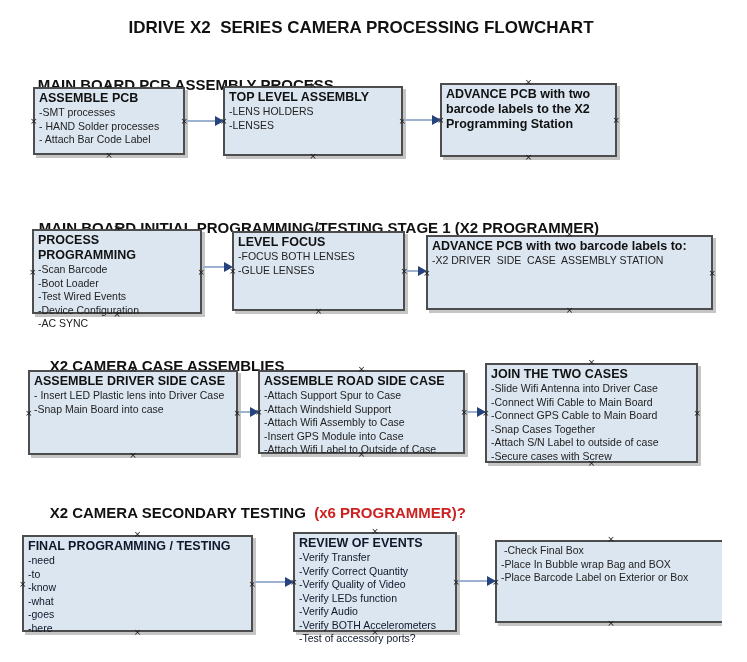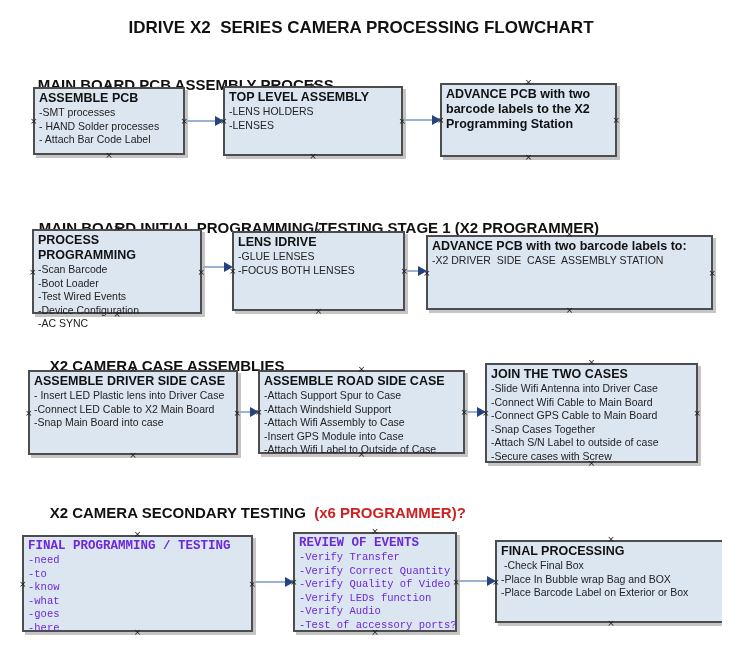--- a/index.html
+++ b/index.html
@@ -24,21 +24,21 @@
     background:#dce6f1;border:2px solid #4d4d4d;
     box-shadow:3px 3px 0 rgba(150,150,150,0.55);
     padding:2px 4px 2px 4px;
   }
   .box-header{
     font-size:12.5px;font-weight:bold;line-height:15px;color:#111;
   }
   .box-line{
     font-size:10.5px;line-height:13.5px;white-space:pre;color:#222;
   }
-  .red-box .box-header,.red-box .box-line{color:#6d28d9;font-family:Liberation Mono, monospace;}
+  .red-box .box-header,.red-box .box-line{color:#0f172a;}
   
   .b-a{left:33px;top:87px;width:152px;height:68px;}
   .b-b{left:223px;top:86px;width:180px;height:70px;}
   .b-c{left:440px;top:83px;width:177px;height:74px;}
   .b-d{left:32px;top:229px;width:170px;height:85px;}
   .b-e{left:232px;top:231px;width:173px;height:80px;}
   .b-f{left:426px;top:235px;width:287px;height:75px;}
   .b-g{left:28px;top:370px;width:210px;height:85px;}
   .b-h{left:258px;top:370px;width:207px;height:84px;}
   .b-i{left:485px;top:363px;width:213px;height:100px;}
@@ -132,24 +132,24 @@
         <div class="box-line">-Test Wired Events</div>
         <div class="box-line">-Device Configuration</div>
         <div class="box-line">-AC SYNC</div>
       </div>
   <span class="handle h-t">×</span>
       <span class="handle h-b">×</span>
       <span class="handle h-l">×</span>
       <span class="handle h-r">×</span>
     </div>
   <div class="box b-e">
-    <div class="box-header">LENS IDRIVE</div>
-    <div class="box-lines">
+    <div class="box-header">LEVEL FOCUS</div>
+    <div class="box-lines">
+        <div class="box-line">-FOCUS BOTH LENSES</div>
         <div class="box-line">-GLUE LENSES</div>
-        <div class="box-line">-FOCUS BOTH LENSES</div>
       </div>
   <span class="handle h-t">×</span>
       <span class="handle h-b">×</span>
       <span class="handle h-l">×</span>
       <span class="handle h-r">×</span>
     </div>
   <div class="box b-f">
     <div class="box-header">ADVANCE PCB with two barcode labels to:</div>
     <div class="box-lines">
         <div class="box-line">-X2 DRIVER  SIDE  CASE  ASSEMBLY STATION</div>
@@ -157,21 +157,20 @@
   <span class="handle h-t">×</span>
       <span class="handle h-b">×</span>
       <span class="handle h-l">×</span>
       <span class="handle h-r">×</span>
     </div>
 
   <div class="box b-g">
     <div class="box-header">ASSEMBLE DRIVER SIDE CASE</div>
     <div class="box-lines">
         <div class="box-line">- Insert LED Plastic lens into Driver Case</div>
-        <div class="box-line">-Connect LED Cable to X2 Main Board</div>
         <div class="box-line">-Snap Main Board into case</div>
       </div>
   <span class="handle h-t">×</span>
       <span class="handle h-b">×</span>
       <span class="handle h-l">×</span>
       <span class="handle h-r">×</span>
     </div>
   <div class="box b-h">
     <div class="box-header">ASSEMBLE ROAD SIDE CASE</div>
     <div class="box-lines">
@@ -218,29 +217,29 @@
       <span class="handle h-r">×</span>
     </div>
   <div class="box b-k red-box">
     <div class="box-header">REVIEW OF EVENTS</div>
     <div class="box-lines">
         <div class="box-line">-Verify Transfer</div>
         <div class="box-line">-Verify Correct Quantity</div>
         <div class="box-line">-Verify Quality of Video</div>
         <div class="box-line">-Verify LEDs function</div>
         <div class="box-line">-Verify Audio</div>
+        <div class="box-line">-Verify BOTH Accelerometers</div>
         <div class="box-line">-Test of accessory ports?</div>
       </div>
   <span class="handle h-t">×</span>
       <span class="handle h-b">×</span>
       <span class="handle h-l">×</span>
       <span class="handle h-r">×</span>
     </div>
   <div class="box b-l">
-    <div class="box-header">FINAL PROCESSING</div>
     <div class="box-lines">
         <div class="box-line"> -Check Final Box</div>
         <div class="box-line">-Place In Bubble wrap Bag and BOX</div>
         <div class="box-line">-Place Barcode Label on Exterior or Box</div>
       </div>
   <span class="handle h-t">×</span>
       <span class="handle h-b">×</span>
       <span class="handle h-l">×</span>
       <span class="handle h-r">×</span>
     </div>

